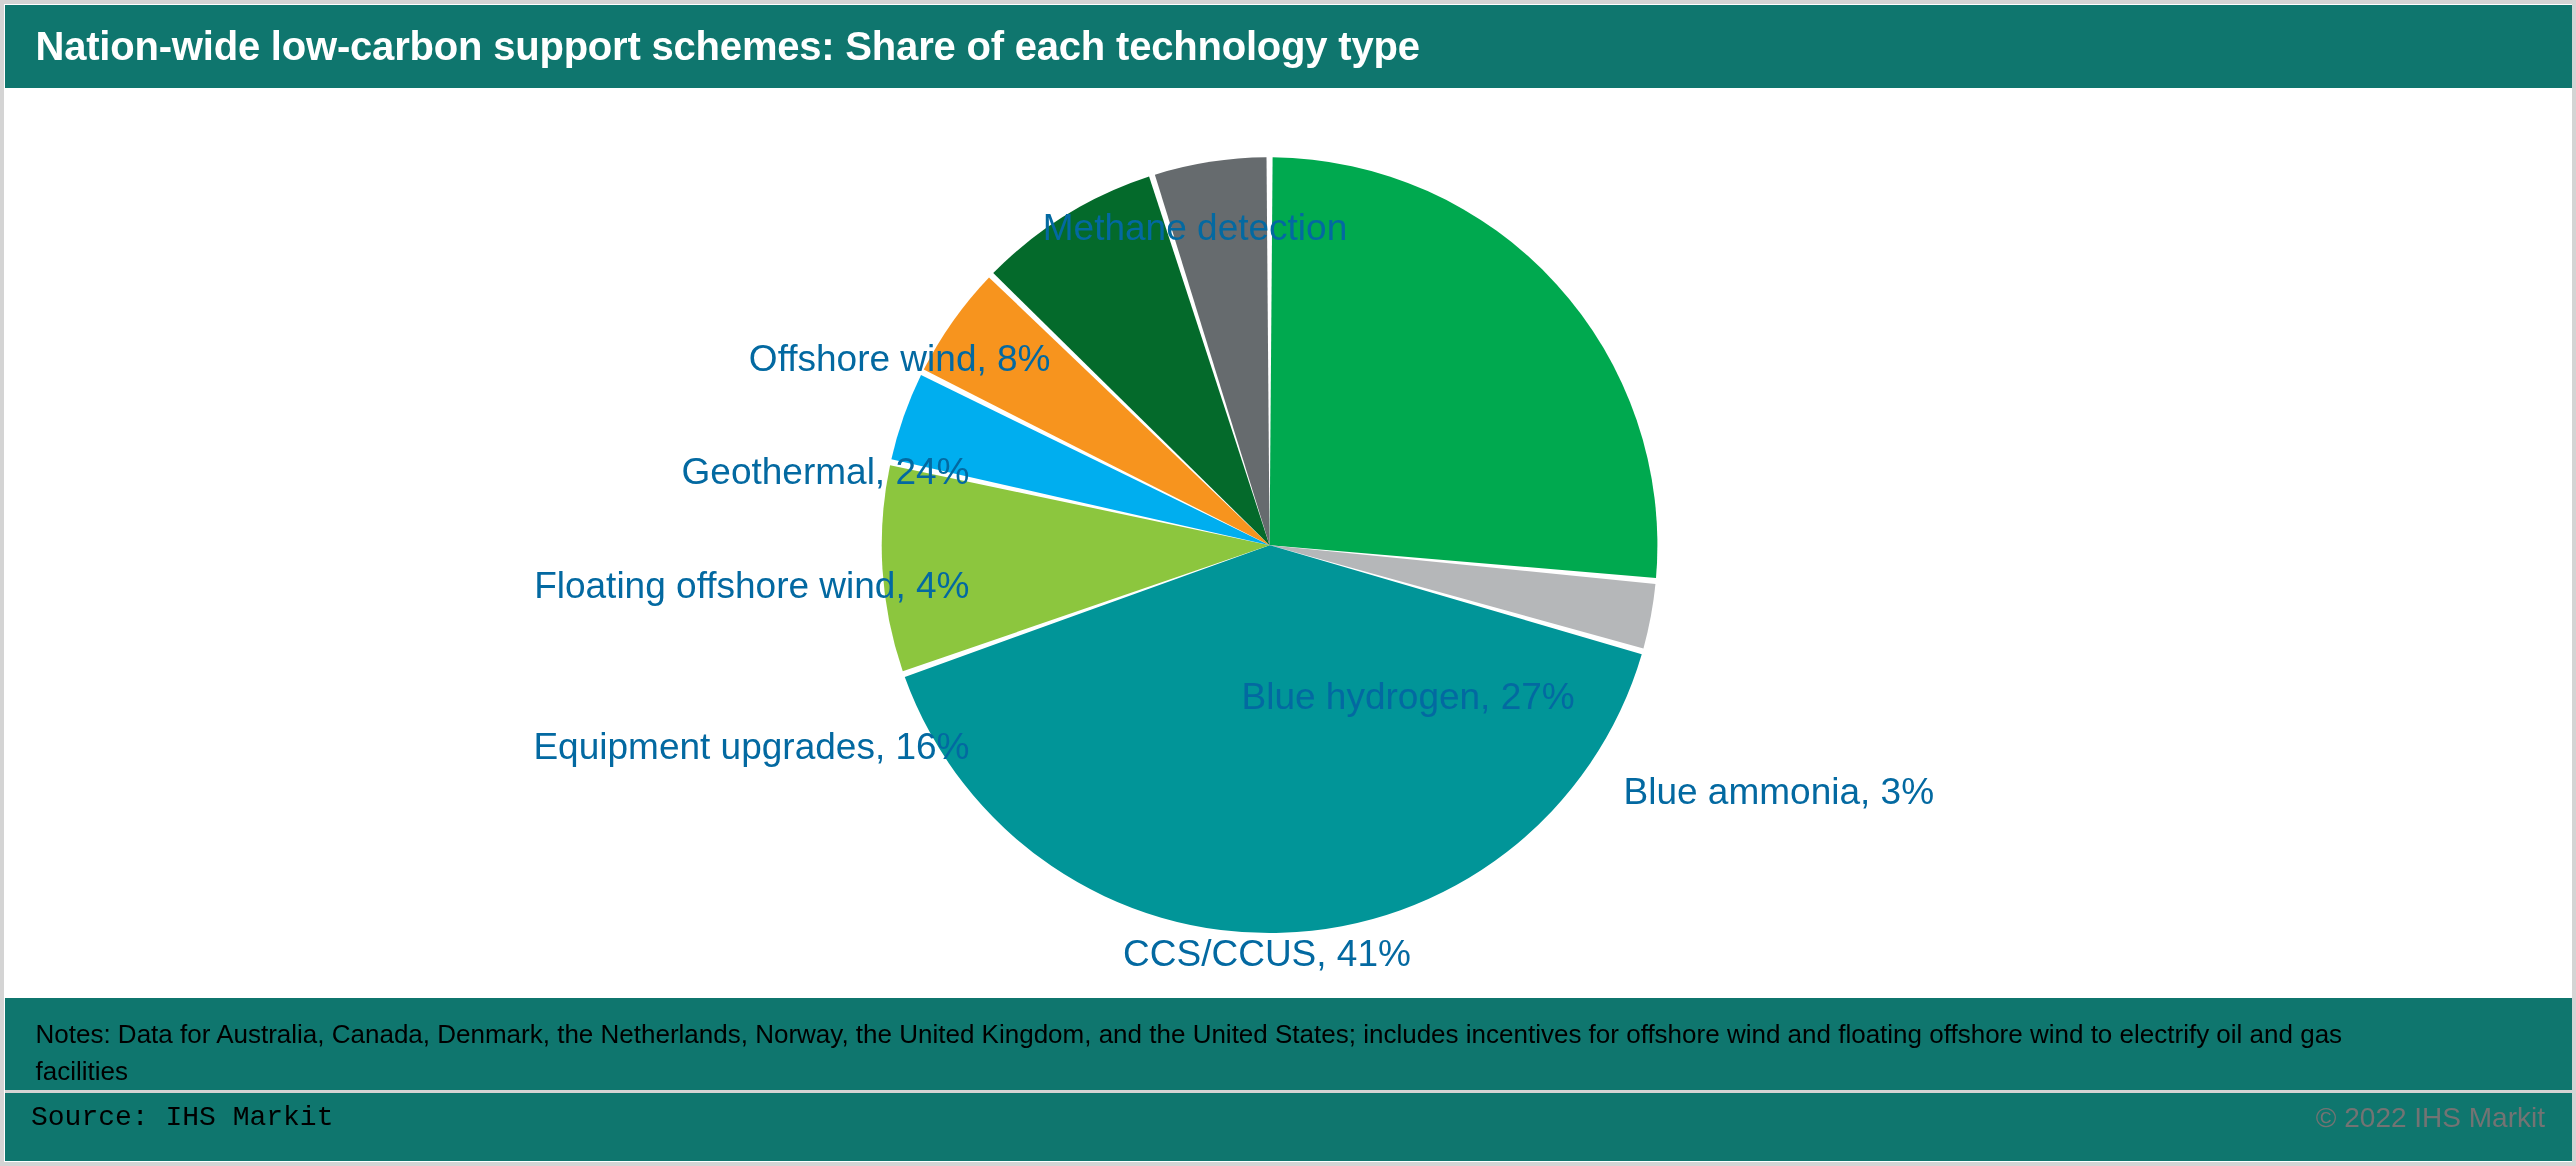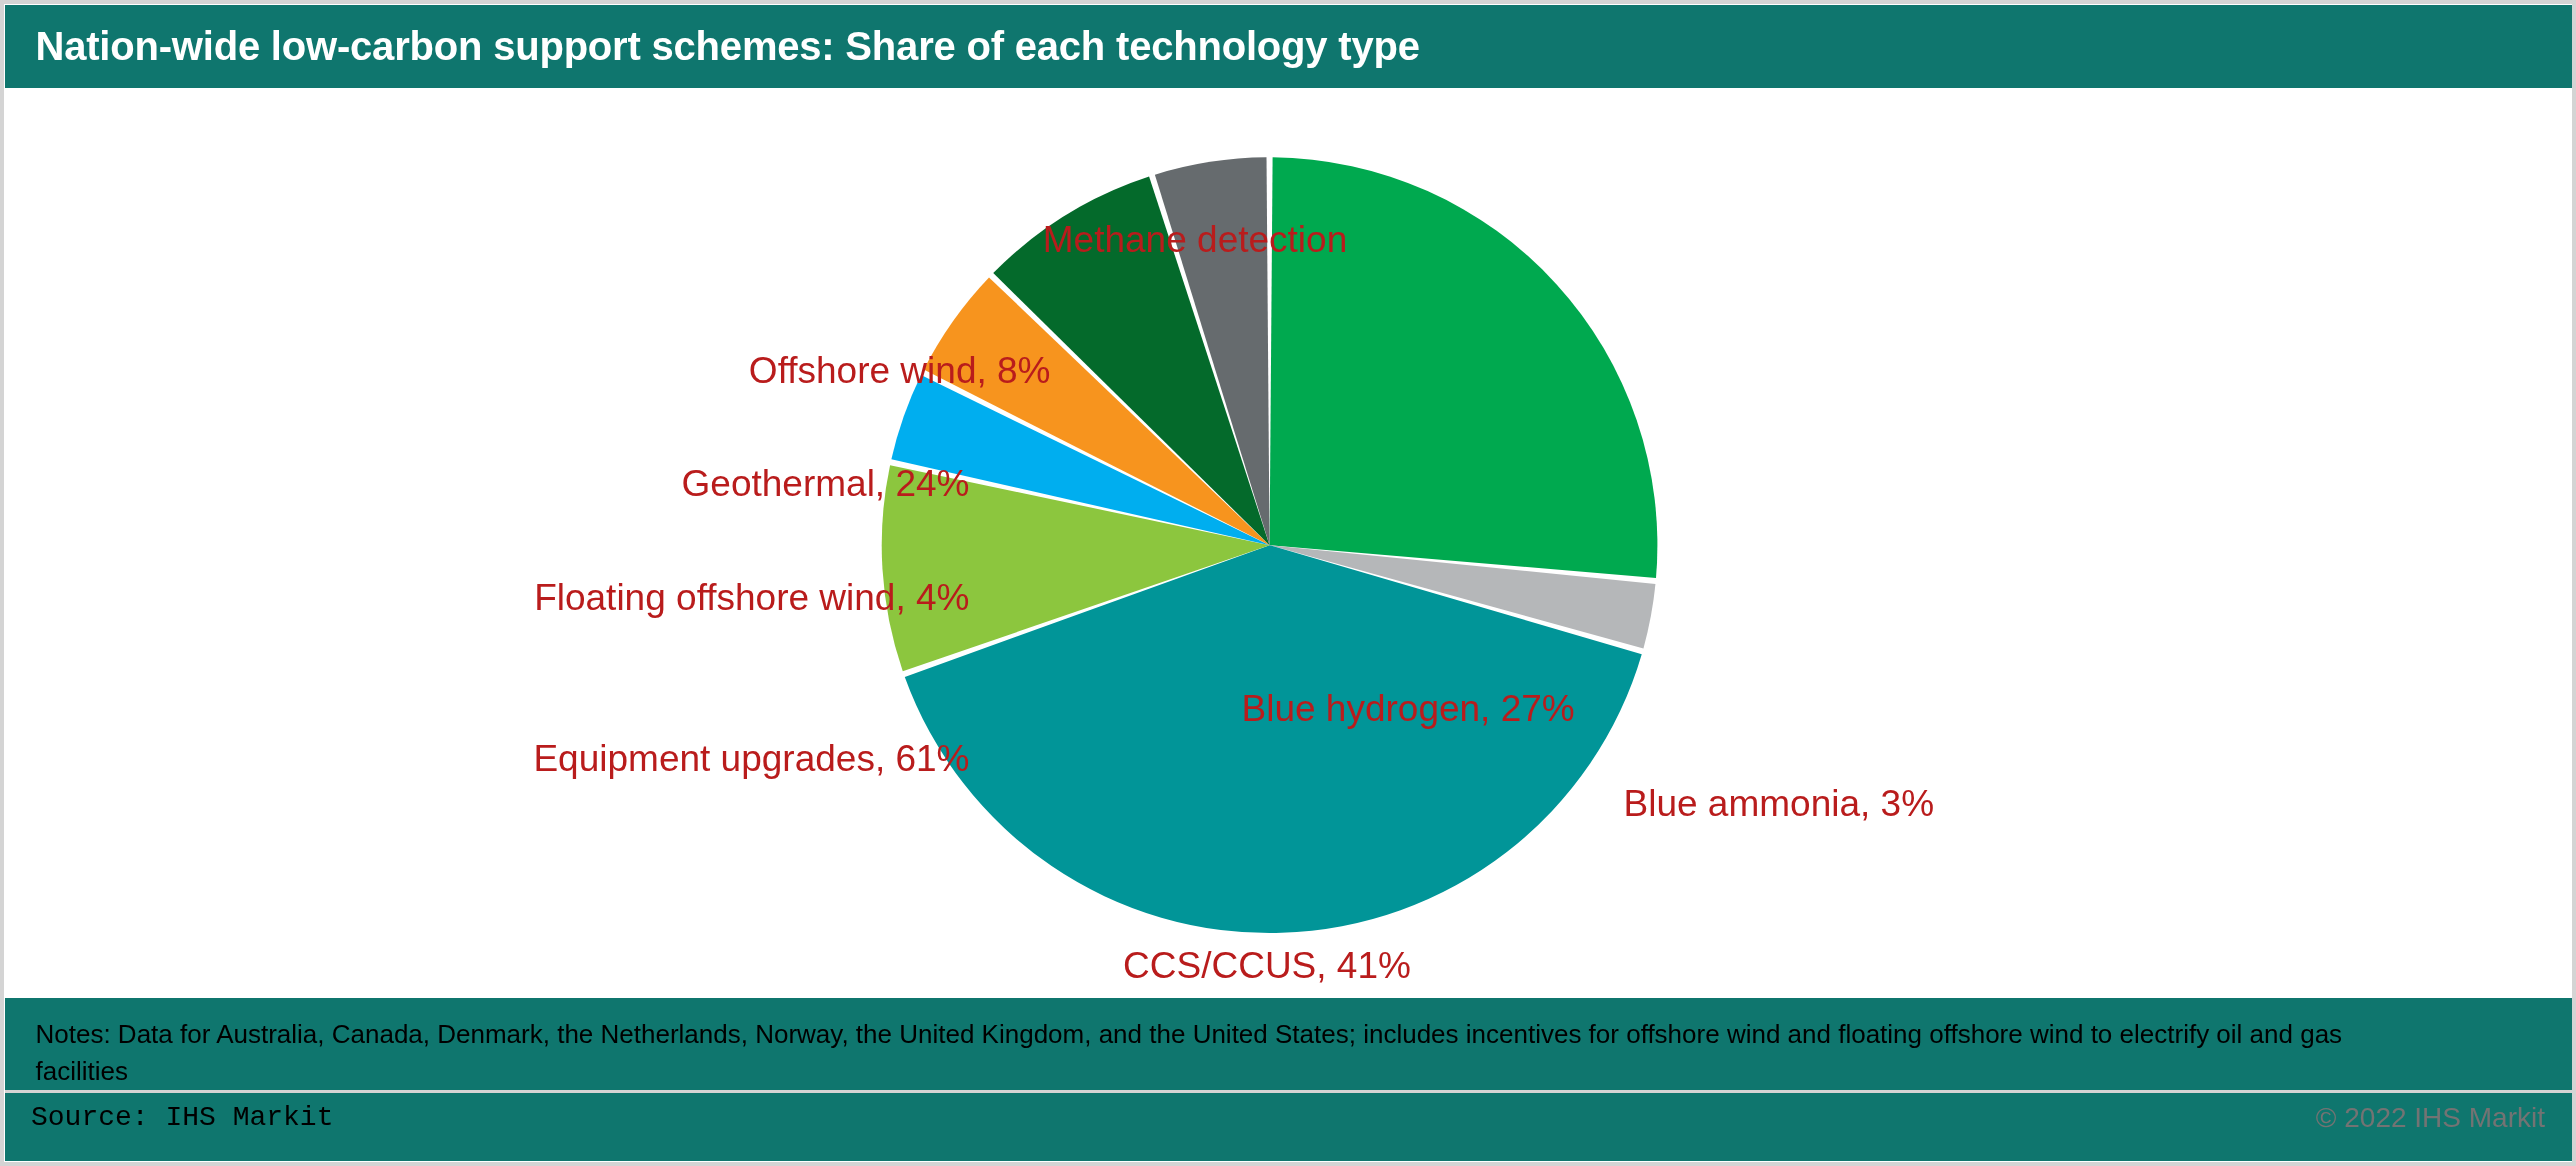--- a/index.html
+++ b/index.html
@@ -66,25 +66,24 @@
   #pie-svg {
     position: absolute;
     left: 0; top: 0;
     width: 2567px;
     height: 911px;
   }
   
   .pie-label {
     position: absolute;
     font-size: 37px;
-    color: #b91c1c;
+    color: #0369a1;
     font-family: "Liberation Sans", sans-serif;
     white-space: nowrap;
     line-height: 47px;
-    margin-top: 12px;
   }
   .pie-label.center-al { text-align: center; }
   .pie-label.right-al  { text-align: right; }
   .pie-label.left-al   { text-align: left; }
 
   
   #footer {
     position: absolute;
     left: 4.5px;
     top: 998px;
@@ -157,21 +156,21 @@
       <div class="pie-label center-al" style="left:956px; top:117px; width:469px;">
         <div>Methane detection</div>
       </div>
 
       <div class="pie-label right-al" style="left:415px; top:248px; width:631px;">Offshore wind, 8%</div>
 
       <div class="pie-label right-al" style="left:325px; top:361px; width:640px;">Geothermal, 24%</div>
 
       <div class="pie-label right-al" style="left:180px; top:475px; width:785px;">Floating offshore wind, 4%</div>
 
-      <div class="pie-label right-al" style="left:162px; top:636px; width:803px;">Equipment upgrades, 61%</div>
+      <div class="pie-label right-al" style="left:162px; top:636px; width:803px;">Equipment upgrades, 16%</div>
 
       <div class="pie-label left-al" style="left:1619px; top:681px; width:685px;">Blue ammonia, 3%</div>
 
       <div class="pie-label left-al" style="left:1237px; top:586px; width:631px;">Blue hydrogen, 27%</div>
 
       <div class="pie-label center-al" style="left:1019px; top:843px; width:487px;">CCS/CCUS, 41%</div>
     </div>
   </div>
 
   <div id="footer">

